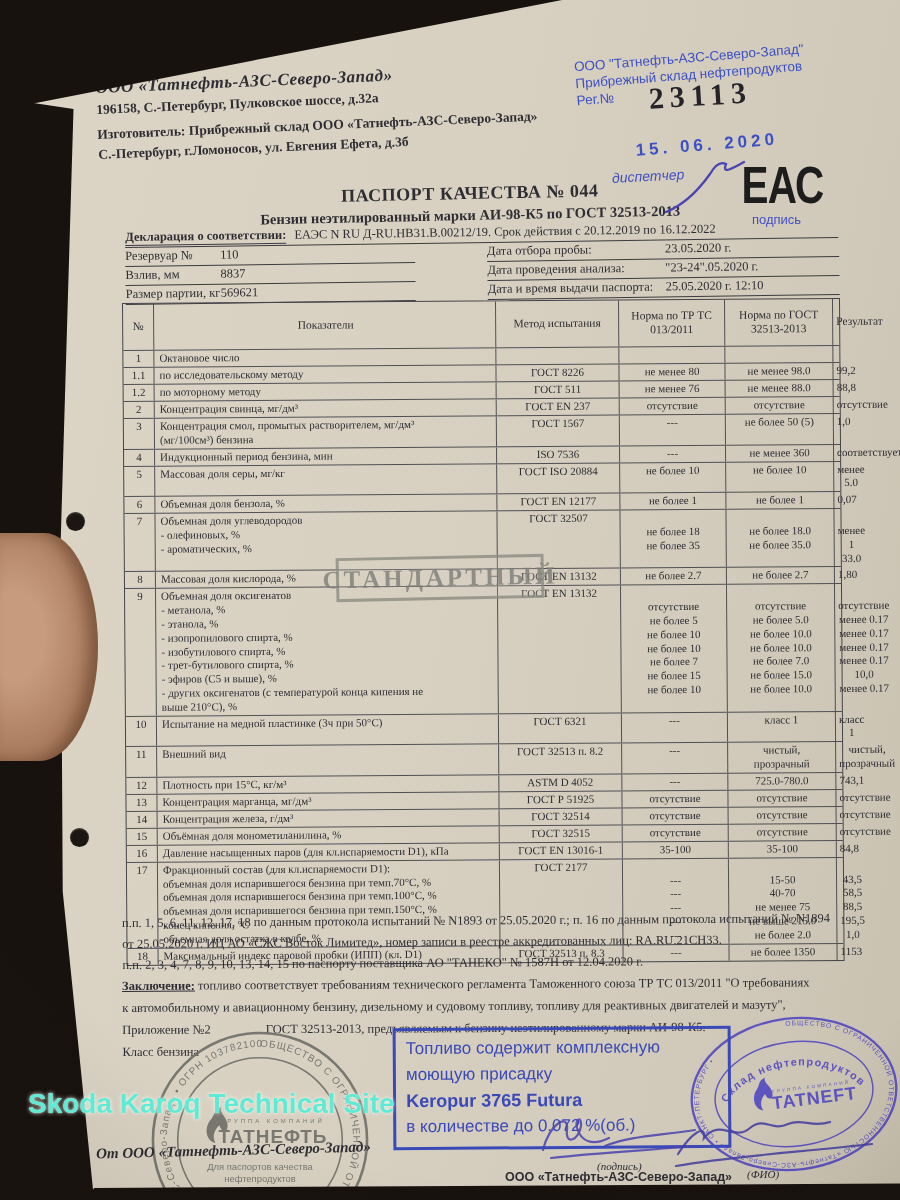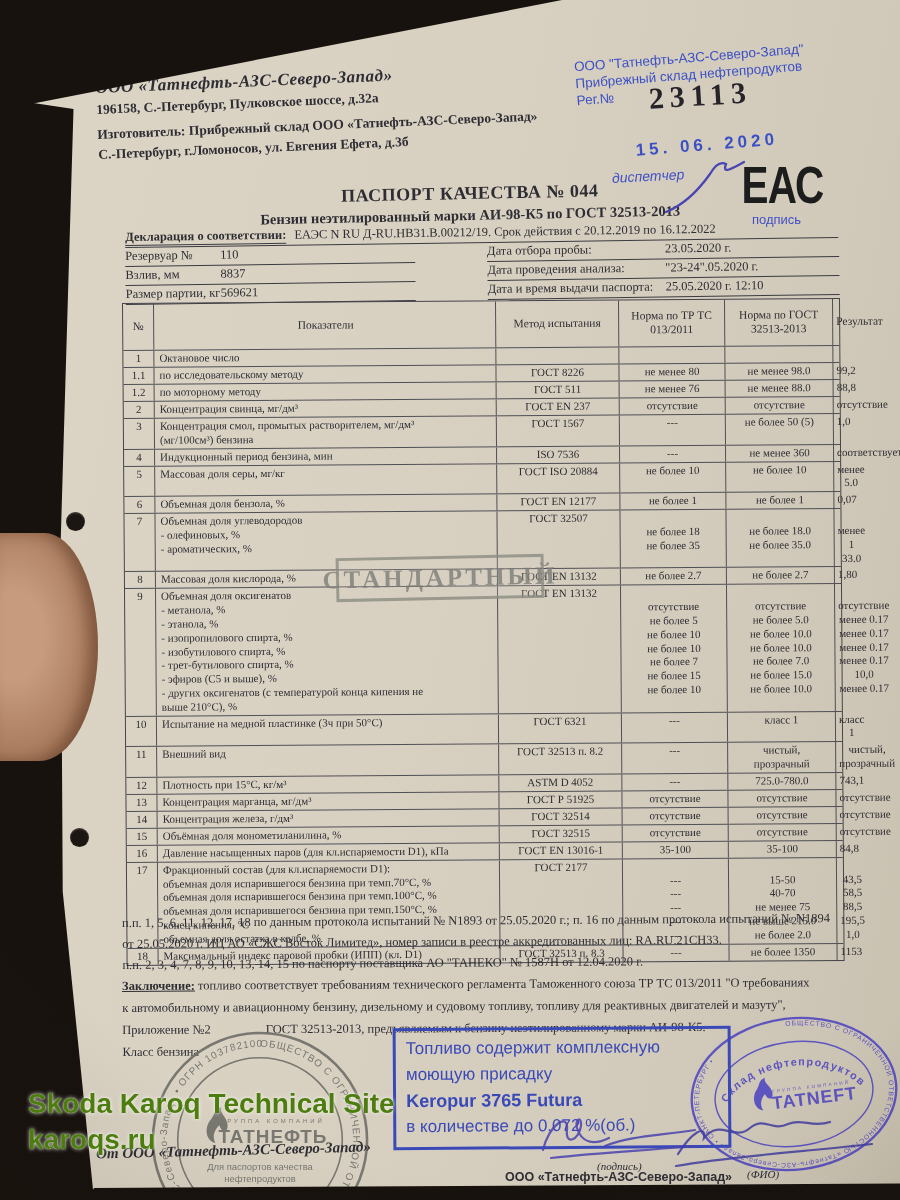--- a/index.html
+++ b/index.html
@@ -92,21 +92,21 @@
     clip-path:polygon(0 100%,1% 45%,100% 25%,100% 100%);z-index:40}
   .thumb{position:absolute;left:0;top:533px;width:98px;height:228px;z-index:41;
     background:radial-gradient(ellipse at 15% 45%,#c79c7e 25%,#ab7d60 65%,#8a5f44 100%);
     border-radius:0 55% 60% 0/0 50% 50% 0;box-shadow:inset -10px 0 14px rgba(60,30,10,.35)}
   .hole{position:absolute;width:19px;height:19px;border-radius:50%;background:#1b1611;z-index:39;
     box-shadow:inset 0 1px 2px rgba(255,255,255,.2)}
   .hole1{left:66px;top:512px}.hole2{left:70px;top:828px}
   .vignette{position:absolute;inset:0;z-index:45;pointer-events:none;background:
     radial-gradient(130% 115% at 55% 35%,rgba(0,0,0,0) 55%,rgba(35,22,10,.3) 100%)}
   .watermark{position:absolute;left:28px;top:1086px;z-index:50;
-    font-family:"Liberation Sans",sans-serif;font-weight:bold;font-size:28px;color:#4d7c0f;
+    font-family:"Liberation Sans",sans-serif;font-weight:bold;font-size:28px;color:#5eead4;
     text-shadow:0 0 4px rgba(245,245,235,.95),0 0 1px rgba(255,255,255,.9);line-height:36px}
   svg{display:block}
 </style>
 </head>
 <body>
 
 <div class="paper">
 
   <div class="blk regstamp">
     <div>ООО "Татнефть-АЗС-Северо-Запад"</div>
@@ -748,14 +748,13 @@
 
 <div class="bg-topleft"></div>
 <div class="bg-left"></div>
 <div class="bg-bottom"></div>
 <div class="thumb"></div>
 <div class="hole hole1"></div>
 <div class="hole hole2"></div>
 <div class="vignette"></div>
 <div class="watermark">
   <div>Skoda Karoq Technical Site</div>
-  <div>karoqs.ru</div>
 </div>
 
 </body></html>

